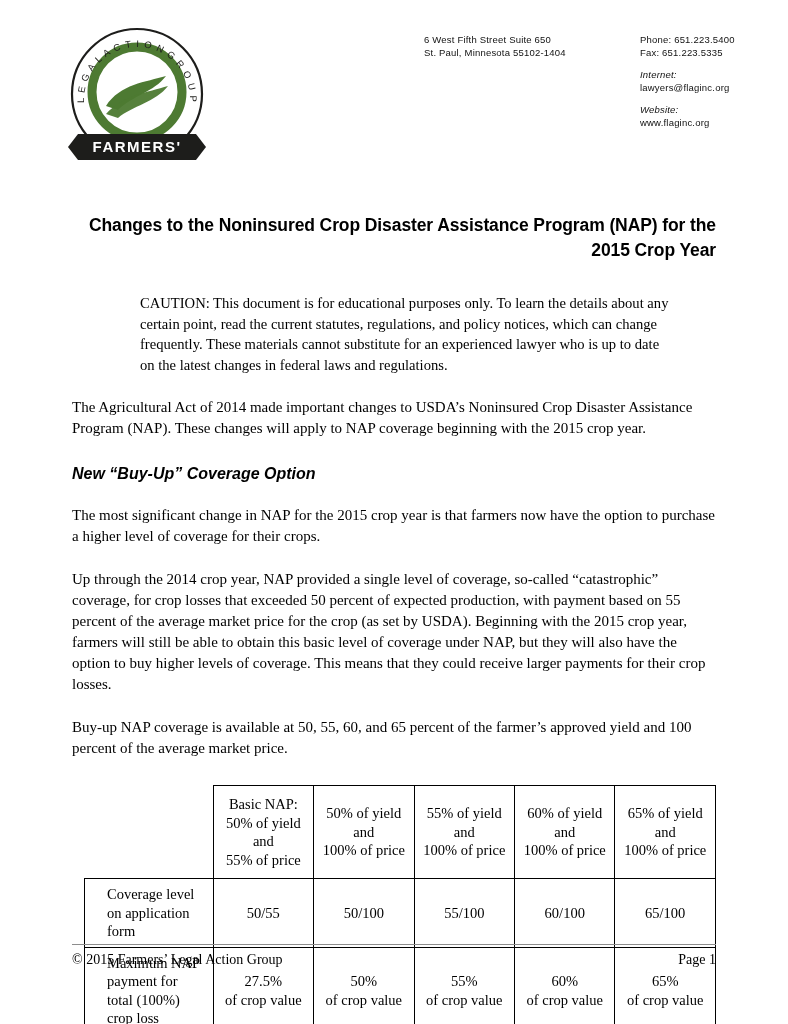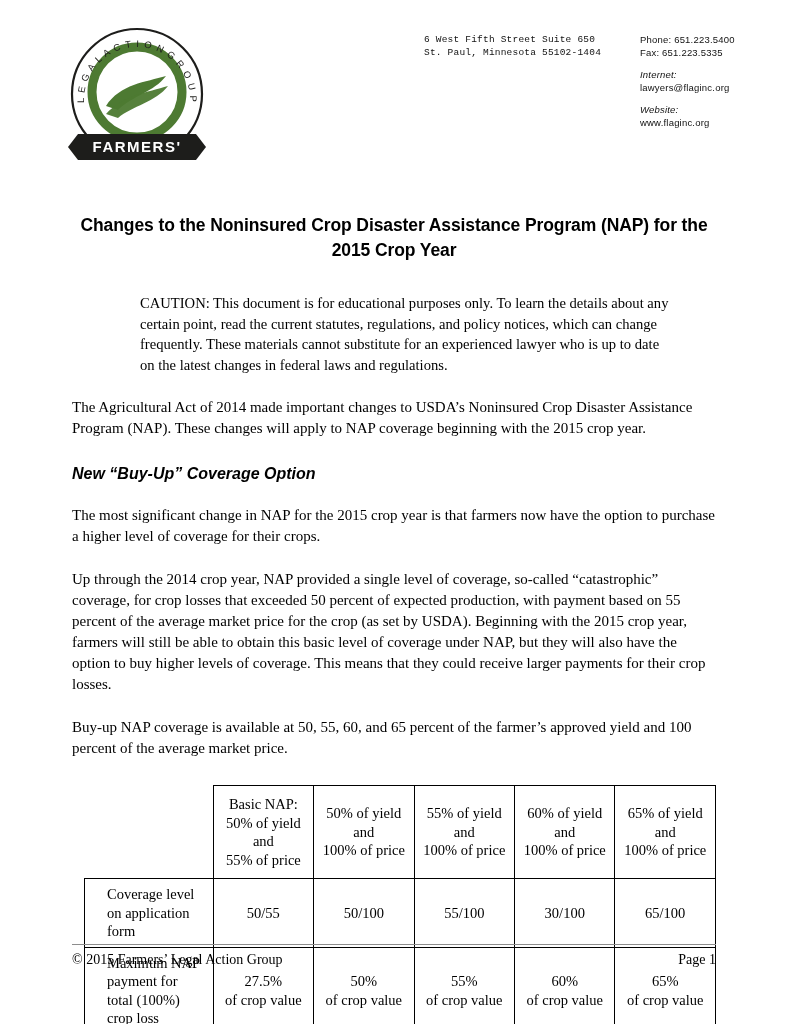--- a/index.html
+++ b/index.html
@@ -34,21 +34,21 @@
     top: 22px;
     width: 150px;
     height: 145px;
   }
   .logo-svg { display: block; }
 
   .addr-block {
     position: absolute;
     left: 424px;
     top: 33px;
-    font-family: Liberation Mono, monospace;
+    font-family: Liberation Sans, sans-serif;
     font-size: 9.5px;
     line-height: 13px;
     color: #111;
     letter-spacing: 0.2px;
   }
   .contact-block {
     position: absolute;
     left: 640px;
     top: 33px;
     font-family: "Liberation Sans", sans-serif;
@@ -63,21 +63,21 @@
 
   
   .content {
     position: relative;
     padding: 0 72px;
   }
   h1.doc-title {
     font-family: "Liberation Sans", sans-serif;
     font-size: 17.5px;
     font-weight: bold;
-    text-align: center;
+    text-align: right;
     line-height: 25px;
     margin: 48px 0 8px 0;
     letter-spacing: -0.1px;
   }
   .caution {
     margin: 30px 0 8px 68px;
     width: 530px;
     font-size: 14.6px;
     line-height: 20.5px;
     text-align: left;
@@ -227,21 +227,21 @@
           <td class="hdr">50% of yield and<br>100% of price</td>
           <td class="hdr">55% of yield and<br>100% of price</td>
           <td class="hdr">60% of yield and<br>100% of price</td>
           <td class="hdr">65% of yield and<br>100% of price</td>
         </tr>
         <tr>
           <td class="rowlabel">Coverage level on application form</td>
           <td class="cell">50/55</td>
           <td class="cell">50/100</td>
           <td class="cell">55/100</td>
-          <td class="cell">30/100</td>
+          <td class="cell">60/100</td>
           <td class="cell">65/100</td>
         </tr>
         <tr>
           <td class="rowlabel">Maximum NAP payment for total (100%) crop loss</td>
           <td class="cell">27.5%<br>of crop value</td>
           <td class="cell">50%<br>of crop value</td>
           <td class="cell">55%<br>of crop value</td>
           <td class="cell">60%<br>of crop value</td>
           <td class="cell">65%<br>of crop value</td>
         </tr>

